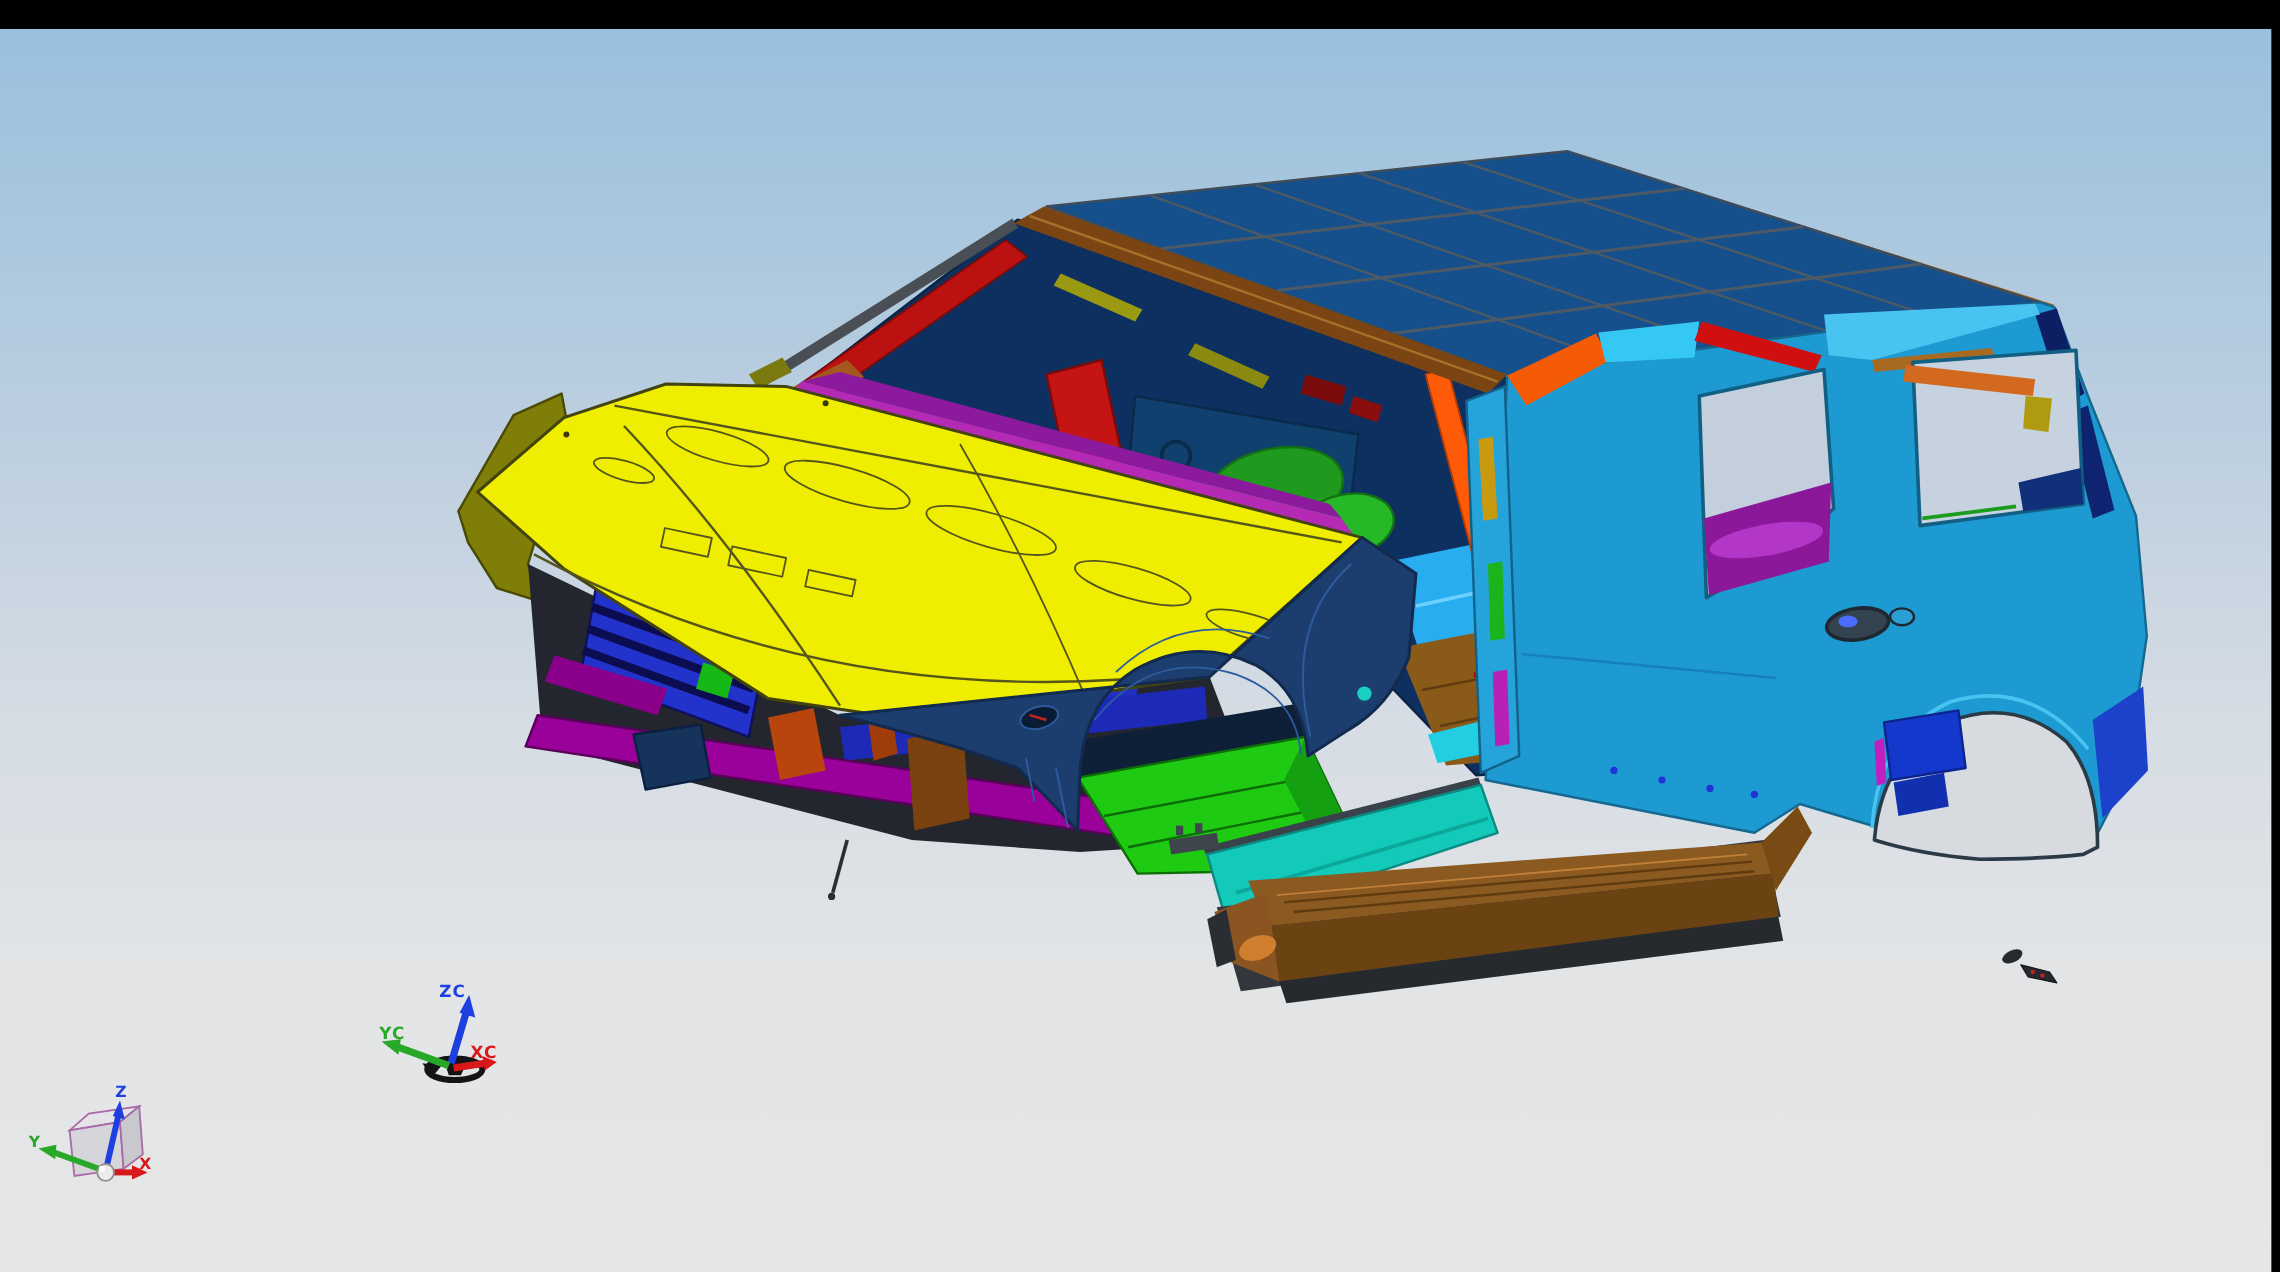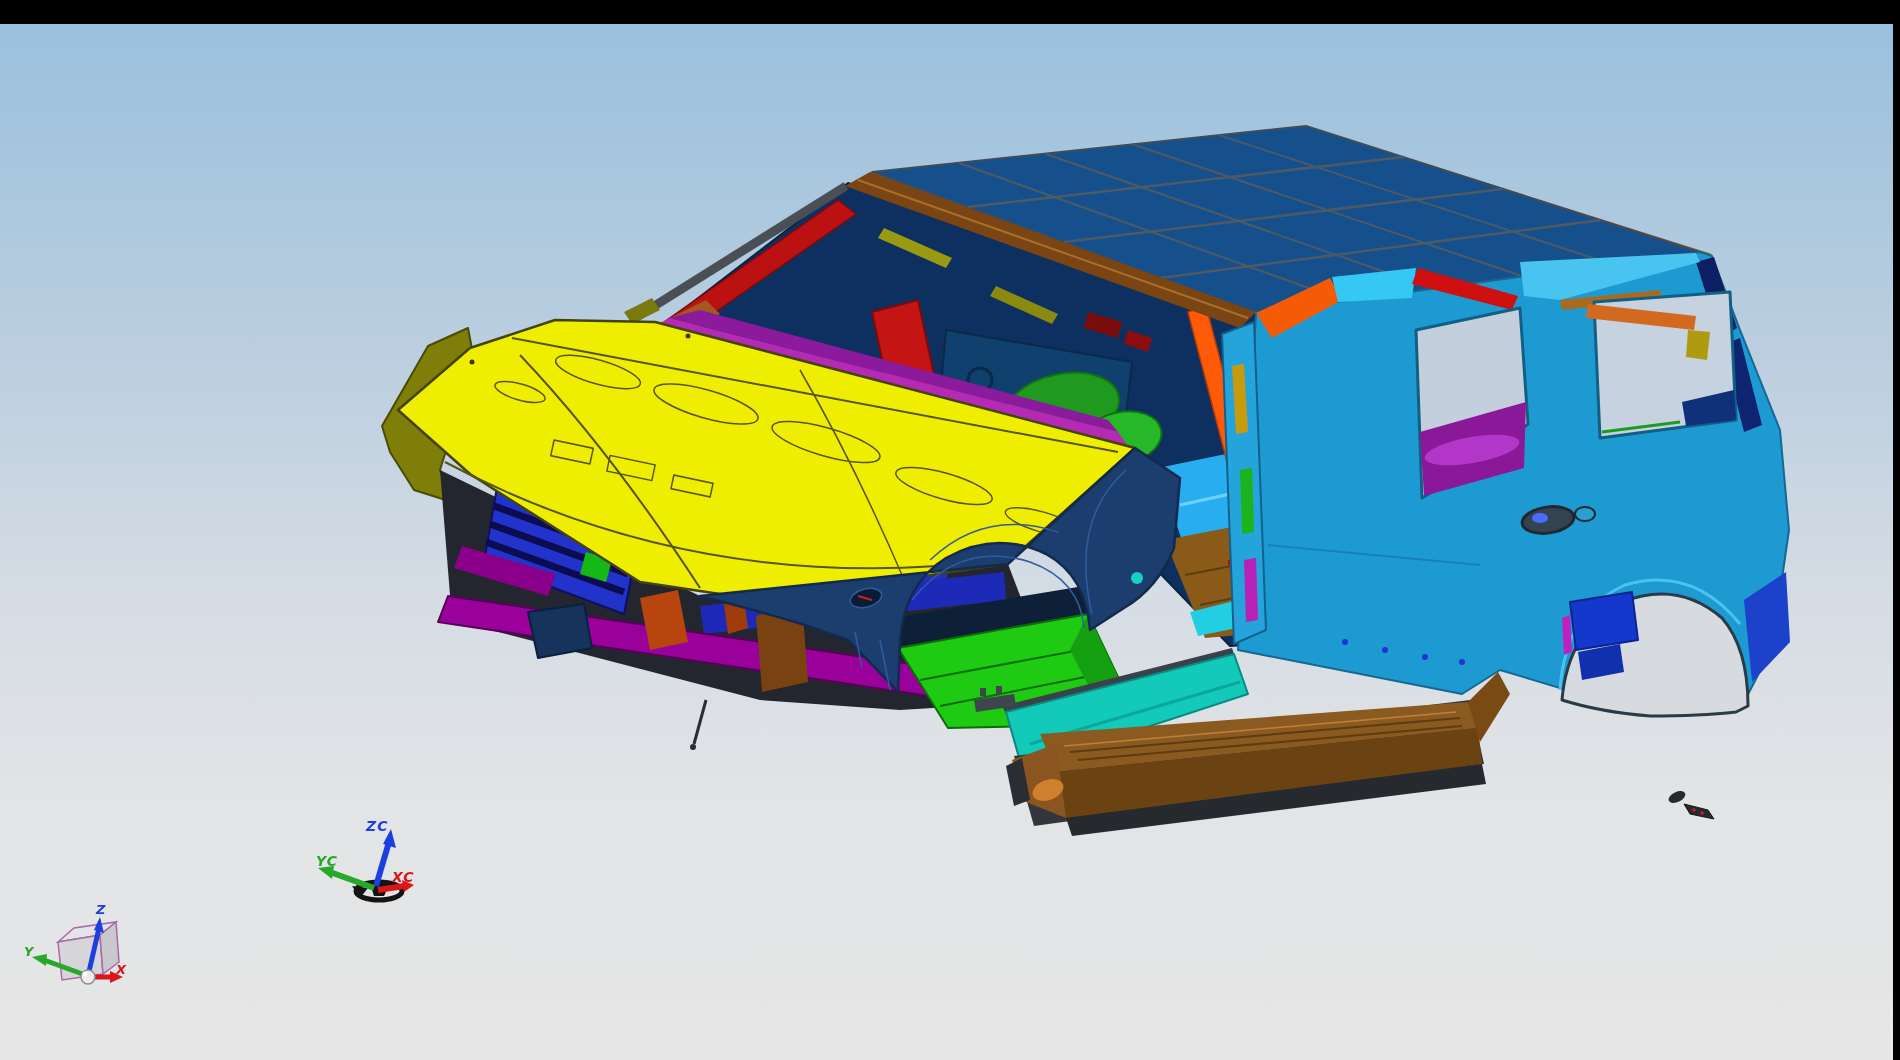--- a/index.html
+++ b/index.html
@@ -1,16 +1,16 @@
 <!DOCTYPE html>
 <html><head>
 <meta charset="utf-8">
 <style>
   html,body{margin:0;padding:0;background:#000;}
-  .screen{position:relative;width:1900px;height:1060px;overflow:hidden;font-family:"DejaVu Sans",sans-serif;font-style:italic;}
+  .screen{position:relative;width:1900px;height:1060px;overflow:hidden;font-family:"DejaVu Sans",sans-serif;}
   .top-bar{position:absolute;left:0;top:0;width:1900px;height:24px;background:#000;}
   .right-strip{position:absolute;left:1893px;top:24px;width:7px;height:1036px;background:#000;}
   .viewport{position:absolute;left:0;top:24px;width:1893px;height:1036px;
     background:linear-gradient(180deg,#9ac0de 0%,#a9c7de 15%,#bfd0e0 35%,#d5dce4 55%,#e2e4e6 75%,#e6e6e6 100%);}
   svg{position:absolute;left:0;top:0;}
   text{font-family:"DejaVu Sans",sans-serif;font-weight:600;letter-spacing:1px;}
 </style>
 </head>
 <body>
 

